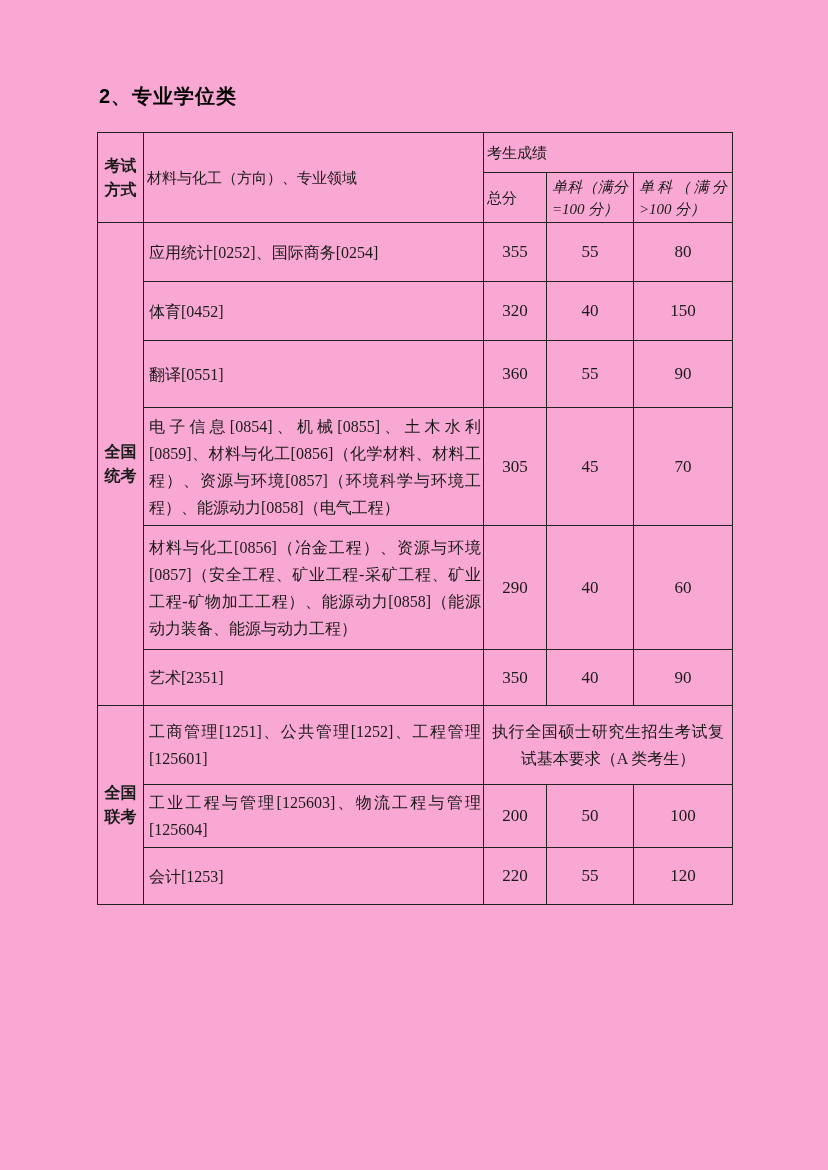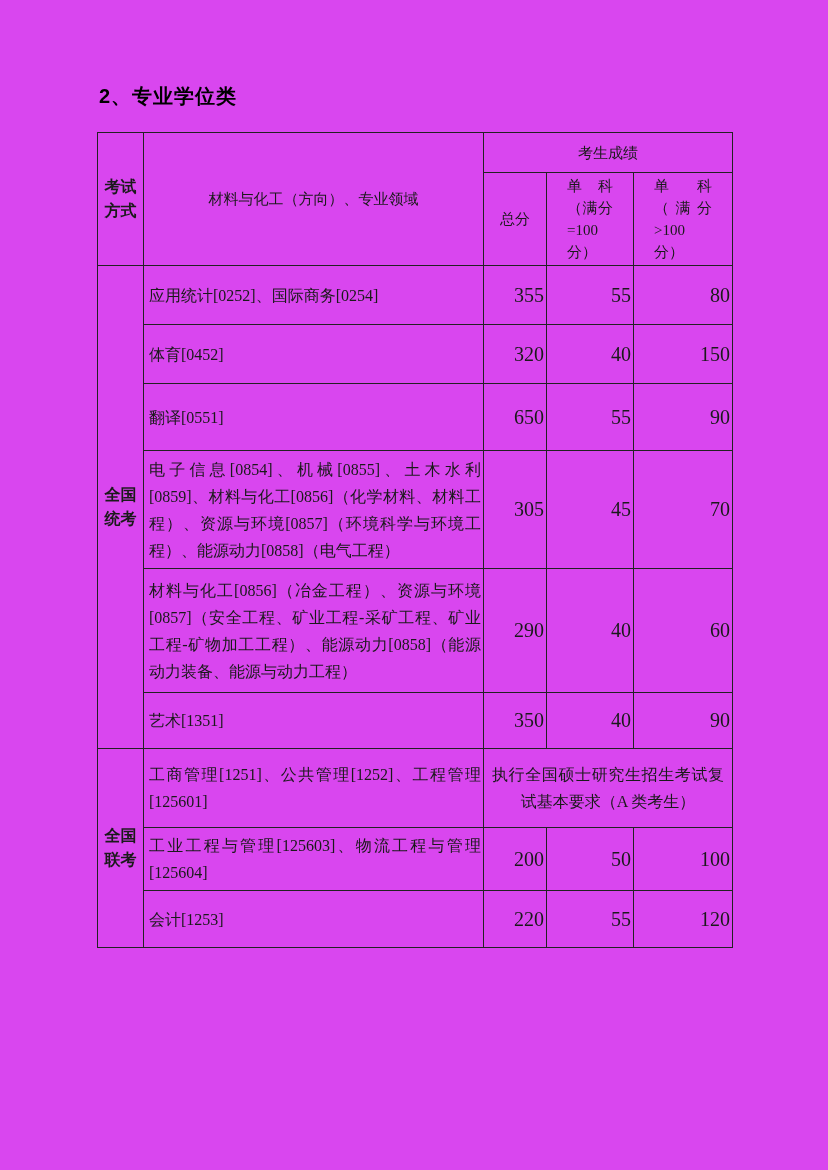--- a/index.html
+++ b/index.html
@@ -1,19 +1,19 @@
 <!DOCTYPE html>
 <html><head>
 <meta charset="utf-8">
 <style>
   html, body { margin:0; padding:0; background:#ffffff; }
   .page {
     position:relative;
     width:828px; height:1170px;
-    background:#d946ef;
+    background:#f9a8d4;
     color:#1a1a1a;
     font-family:"Liberation Serif","DejaVu Serif",serif;
     overflow:hidden;
   }
   .title {
     position:absolute;
     left:99px; top:83px;
     margin:0;
     font-family:"Liberation Sans","DejaVu Sans",sans-serif;
     font-weight:bold;
@@ -29,49 +29,49 @@
     width:635px;
   }
   table.score-table td {
     border:1.5px solid #222222;
     box-sizing:border-box;
     vertical-align:middle;
     overflow:hidden;
   }
   
   .hdr {
-    text-align:center;
     font-size:15px;
     line-height:22px;
     padding:2px 3px;
   }
   .hdr-just {
     text-align:justify;
     text-align-last:left;
-    padding:2px 20px;
+    padding:2px 5px;
+    font-style:italic;
   }
   
   .c-label {
     text-align:center;
     font-size:16px;
     line-height:24px;
     padding:2px 1px;
     font-weight:bold;
   }
   
   .c-cat {
     text-align:justify;
     font-size:16px;
     line-height:27px;
     padding:4px 2px 4px 5px;
   }
   
   .c-num {
-    text-align:right;
-    font-size:20px;
+    text-align:center;
+    font-size:17px;
     padding:2px;
   }
   
   .c-note {
     text-align:justify;
     text-align-last:center;
     font-size:16px;
     line-height:27px;
     padding:4px 8px;
   }
@@ -111,38 +111,38 @@
         <td class="c-num">80</td>
       </tr>
       <tr style="height:59px">
         <td class="c-cat">体育[0452]</td>
         <td class="c-num">320</td>
         <td class="c-num">40</td>
         <td class="c-num">150</td>
       </tr>
       <tr style="height:67px">
         <td class="c-cat">翻译[0551]</td>
-        <td class="c-num">650</td>
+        <td class="c-num">360</td>
         <td class="c-num">55</td>
         <td class="c-num">90</td>
       </tr>
       <tr style="height:118px">
         <td class="c-cat">电子信息[0854]、机械[0855]、土木水利[0859]、材料与化工[0856]（化学材料、材料工程）、资源与环境[0857]（环境科学与环境工程）、能源动力[0858]（电气工程）</td>
         <td class="c-num">305</td>
         <td class="c-num">45</td>
         <td class="c-num">70</td>
       </tr>
       <tr style="height:124px">
         <td class="c-cat">材料与化工[0856]（冶金工程）、资源与环境[0857]（安全工程、矿业工程-采矿工程、矿业工程-矿物加工工程）、能源动力[0858]（能源动力装备、能源与动力工程）</td>
         <td class="c-num">290</td>
         <td class="c-num">40</td>
         <td class="c-num">60</td>
       </tr>
       <tr style="height:56px">
-        <td class="c-cat">艺术[1351]</td>
+        <td class="c-cat">艺术[2351]</td>
         <td class="c-num">350</td>
         <td class="c-num">40</td>
         <td class="c-num">90</td>
       </tr>
 
       <tr style="height:79px">
         <td rowspan="3" class="c-label">全国联考</td>
         <td class="c-cat">工商管理[1251]、公共管理[1252]、工程管理[125601]</td>
         <td colspan="3" class="c-note">执行全国硕士研究生招生考试复试基本要求（A 类考生）</td>
       </tr>

